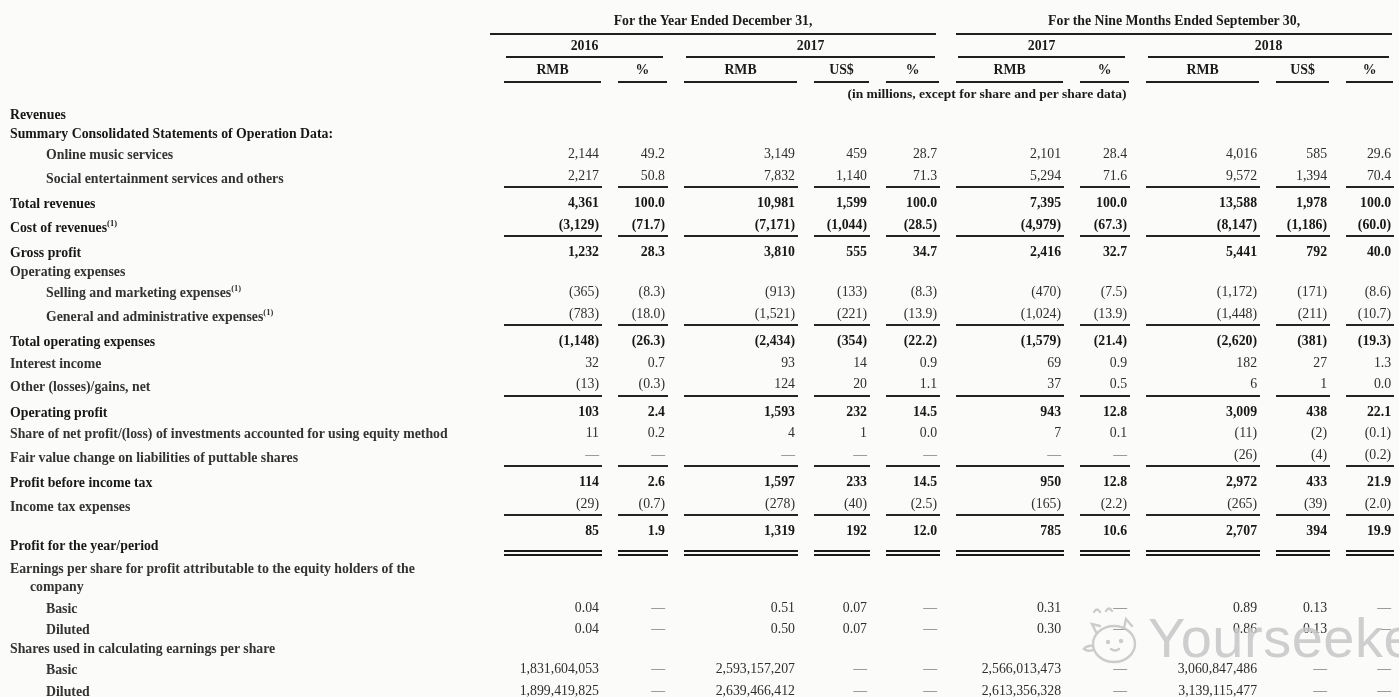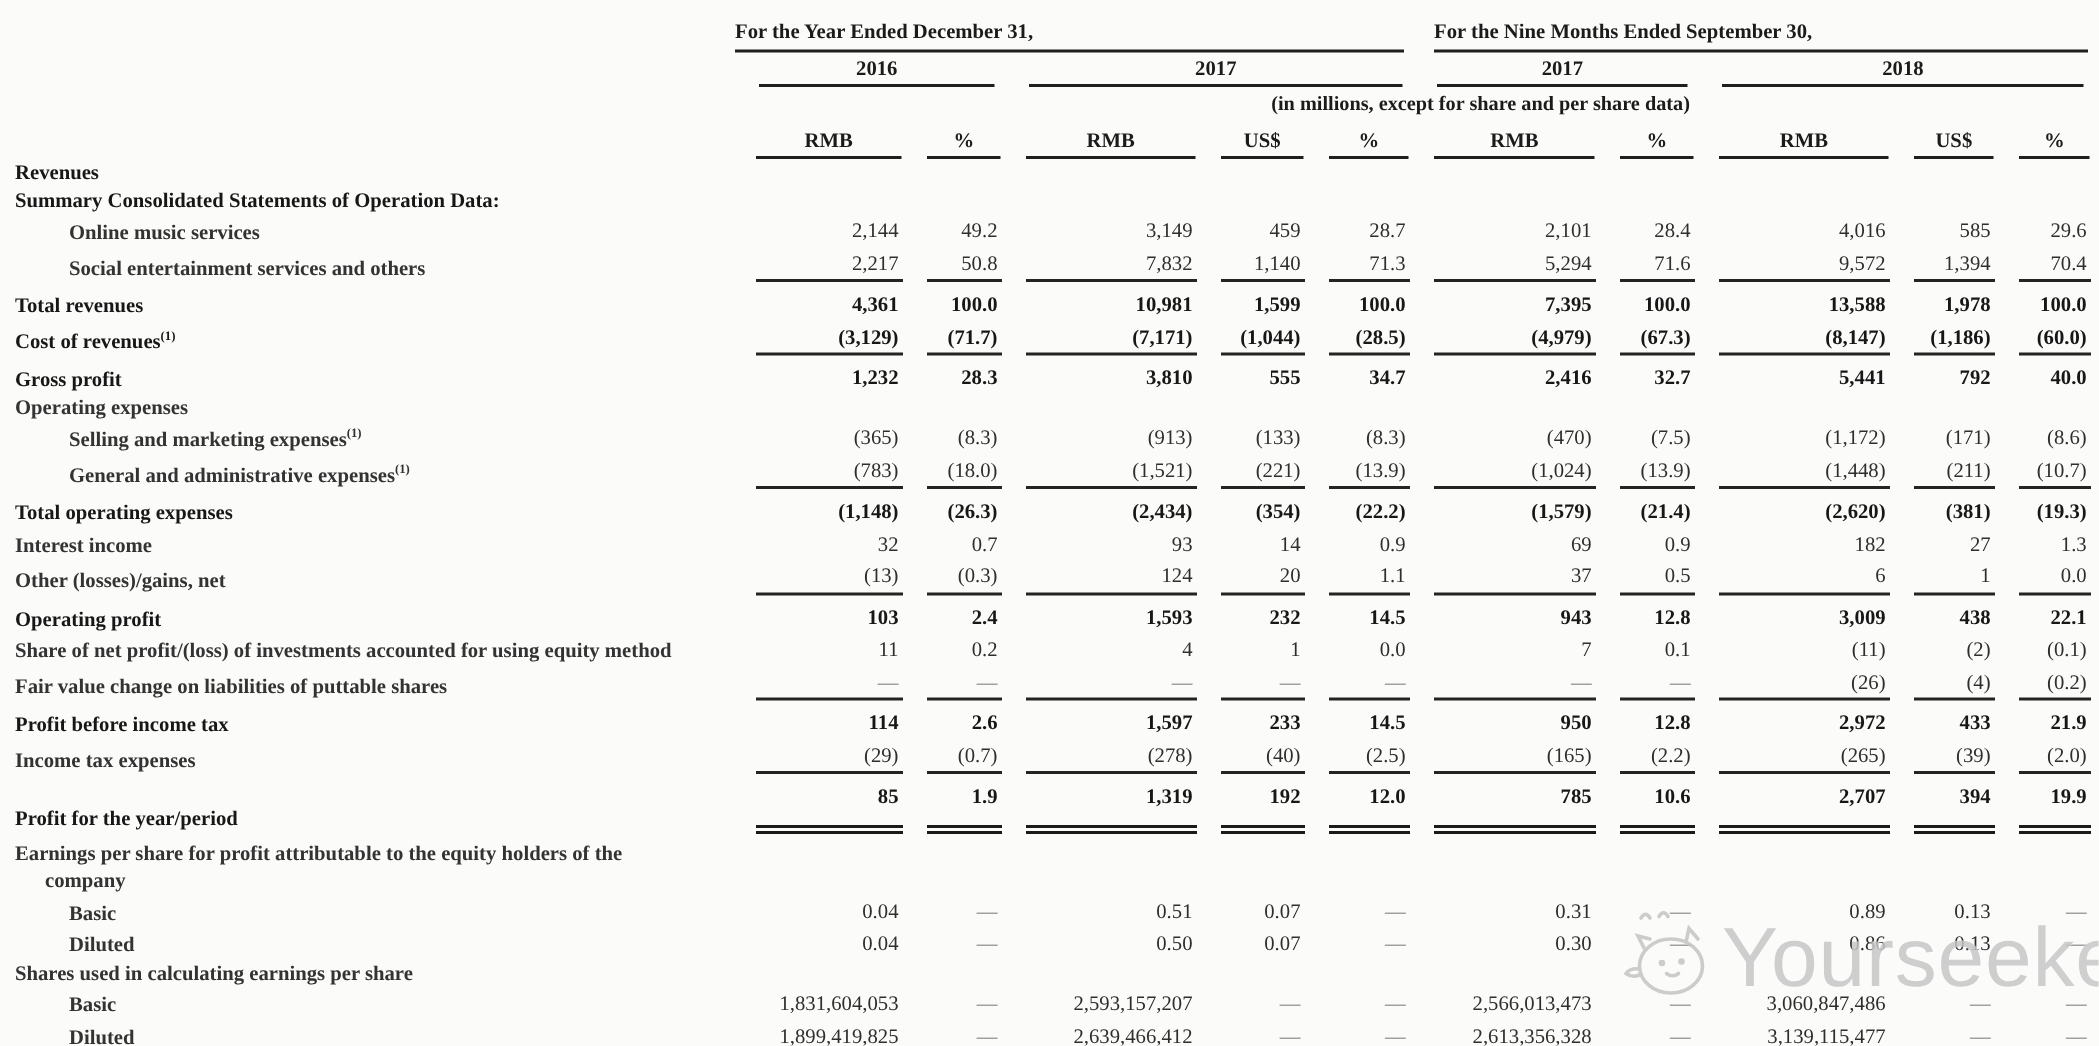--- a/index.html
+++ b/index.html
@@ -16,21 +16,21 @@
   table.fin {
     border-collapse: collapse;
     table-layout: fixed;
     width: 1392px;
     margin: 12px 0 0 2px;
   }
   th, td { padding: 0; vertical-align: bottom; font-size: 13.8px; line-height: 18.5px; }
   thead th { font-weight: bold; color: #1b1b1b; }
 
   
-  .grpline { display: block; text-align: left; padding-bottom: 2px; border-bottom: 2px solid #1f1f1f; }
+  .grpline { display: block; text-align: center; padding-bottom: 2px; border-bottom: 2px solid #1f1f1f; }
   th.g1 .grpline { margin: 0 4px 0 2px; }
   th.g2 .grpline { margin: 0 2px 0 16px; }
   .yrline  { display: block; text-align: center; padding-bottom: 1px; border-bottom: 2px solid #1f1f1f; margin: 2px 5px 0 18px; }
   .colline { display: block; text-align: center; padding-bottom: 1px; border-bottom: 2px solid #1f1f1f; margin: 3px 1px 0 16px; }
   .units { text-align: center; padding: 2px 0 3px 92px; font-weight: bold; font-size: 13.5px; color: #1b1b1b; }
 
   
   tbody td.lbl { padding-right: 22px; color: #333; font-weight: bold; }
   tbody tr.bold td.lbl, tbody tr.bold .val { font-weight: bold; color: #171717; }
   .ind0 { padding-left: 28px; text-indent: -20px; }
@@ -100,54 +100,54 @@
         </th>
         <th colspan="2">
           <span class="yrline">2017</span>
         </th>
         <th colspan="3">
           <span class="yrline">2018</span>
         </th>
       </tr>
       <tr>
         <th></th>
-        <th class="units" colspan="10">(in millions, except for share and per share data)</th>
+        <th>
+            <span class="colline">RMB</span>
+          </th>
+        <th>
+            <span class="colline">%</span>
+          </th>
+        <th>
+            <span class="colline">RMB</span>
+          </th>
+        <th>
+            <span class="colline">US$</span>
+          </th>
+        <th>
+            <span class="colline">%</span>
+          </th>
+        <th>
+            <span class="colline">RMB</span>
+          </th>
+        <th>
+            <span class="colline">%</span>
+          </th>
+        <th>
+            <span class="colline">RMB</span>
+          </th>
+        <th>
+            <span class="colline">US$</span>
+          </th>
+        <th>
+            <span class="colline">%</span>
+          </th>
       </tr>
       <tr>
         <th></th>
-        <th>
-            <span class="colline">RMB</span>
-          </th>
-        <th>
-            <span class="colline">%</span>
-          </th>
-        <th>
-            <span class="colline">RMB</span>
-          </th>
-        <th>
-            <span class="colline">US$</span>
-          </th>
-        <th>
-            <span class="colline">%</span>
-          </th>
-        <th>
-            <span class="colline">RMB</span>
-          </th>
-        <th>
-            <span class="colline">%</span>
-          </th>
-        <th>
-            <span class="colline">RMB</span>
-          </th>
-        <th>
-            <span class="colline">US$</span>
-          </th>
-        <th>
-            <span class="colline">%</span>
-          </th>
+        <th class="units" colspan="10">(in millions, except for share and per share data)</th>
       </tr>
     </thead>
     <tbody id="tbody">
         <tr class="bold">
     <td class="lbl ind0"><span class="lbltext">Revenues</span></td>
   <td colspan="10"></td>
         </tr>
         <tr class="bold">
     <td class="lbl ind0"><span class="lbltext">Summary Consolidated Statements of Operation Data:</span></td>
   <td colspan="10"></td>

